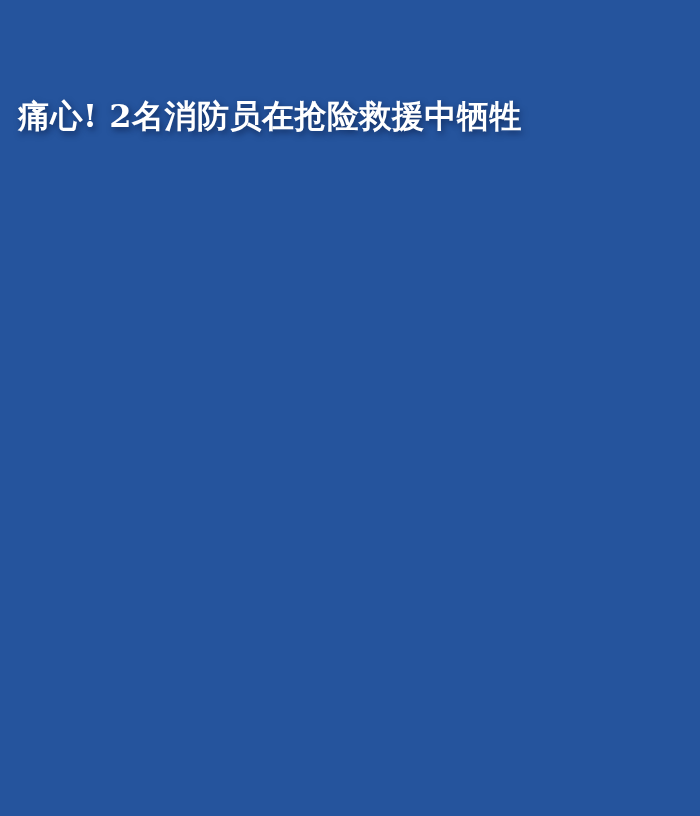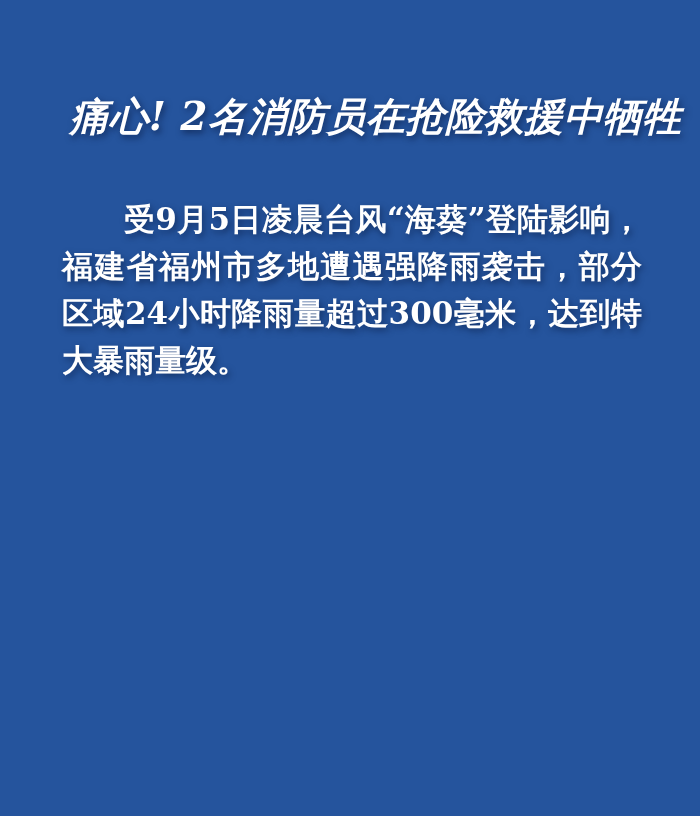--- a/index.html
+++ b/index.html
@@ -15,27 +15,26 @@
   .poster {
     width: 700px;
     height: 816px;
     color: #ffffff;
     font-family: "DejaVu Serif", "Liberation Serif", serif;
     font-weight: 700;
     box-sizing: border-box;
   }
   .poster-title {
     margin: 92px 18px 0 18px;
-    text-align: right;
-    font-size: 39px;
+    text-align: left;
+    font-size: 32px;
     line-height: 48px;
     letter-spacing: 0.5px;
     text-shadow: 2px 3px 6px rgba(6, 22, 58, 0.6);
     white-space: nowrap;
-    font-style: italic;
   }
   .poster-body {
     margin: 56px 58px 0 62px;
     font-size: 31px;
     line-height: 47px;
     text-align: justify;
     text-justify: inter-ideograph;
     text-shadow: 2px 3px 6px rgba(6, 22, 58, 0.55);
   }
   .poster-body p {
@@ -44,15 +43,14 @@
     text-indent: 2em;
     word-break: break-all;
   }
 </style>
 </head>
 <body style="background: rgb(37, 84, 157);">
 
 <div class="poster" style="color: rgb(255, 255, 255);">
   <h1 class="poster-title">痛心! 2名消防员在抢险救援中牺牲</h1>
   <div class="poster-body">
-    <p>受9月5日凌晨台风“海葵”登陆影响，福建省福州市多地遭遇强降雨袭击，部分区域24小时降雨量超过300毫米，达到特大暴雨量级。</p>
   </div>
 </div>
 
 </body></html>

